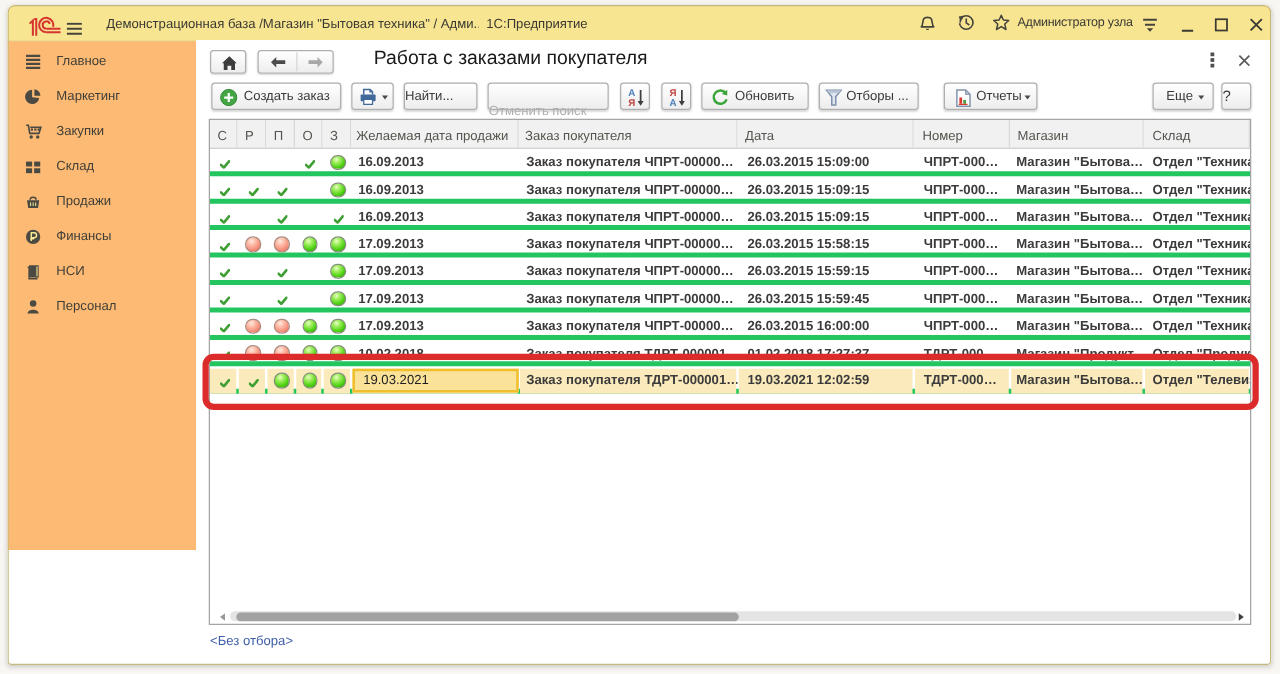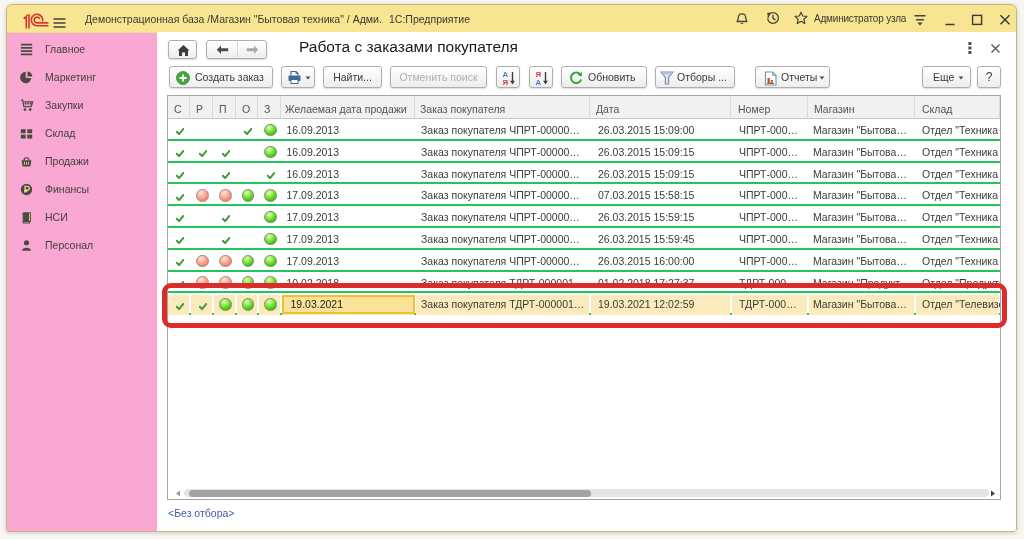--- a/index.html
+++ b/index.html
@@ -13,41 +13,41 @@
   .abs { position:absolute; }
   
   #titlebar { position:absolute; left:0; top:0; width:1011px; height:28px; background:#f8e591; }
   #titlebar .ttext { position:absolute; left:79px; top:1px; height:28px; line-height:28px;
       font-size:10.5px; color:#3a3933; white-space:nowrap; }
   #search { position:absolute; left:469px; top:4px; width:252px; height:20px;
       background:#fcf4c2; border-radius:3px; }
   #search span { position:absolute; left:26px; top:0; height:20px; line-height:20px; font-size:10.5px; color:#9b9884; }
   #usertext { position:absolute; left:808px; top:1px; height:28px; line-height:28px; font-size:10px; letter-spacing:-0.2px; color:#3a3933; }
   
-  #sidebar { position:absolute; left:0; top:28px; width:151px; height:500px;
-     background:#f9a8d4; border-top:1px solid #eadc90; }
+  #sidebar { position:absolute; left:0; top:28px; width:151px; height:408px;
+     background:#fdba74; border-top:1px solid #eadc90; }
   .sbitem { position:absolute; left:0; width:151px; height:28px; }
   .sbitem .txt { position:absolute; left:39px; top:0; height:28px; line-height:28px; font-size:10.5px; color:#403f37; white-space:nowrap;}
   .sbitem svg { position:absolute; left:14px; top:8px; }
   
   #main { position:absolute; left:151px; top:28px; width:860px; height:500px; background:#fff; }
   .btn { position:absolute; background:linear-gradient(#ffffff,#ededed);
      border:1px solid #aeaeae; border-radius:3px; box-shadow:0 1px 1.5px rgba(0,0,0,0.15);
-     font-size:10.5px; color:#3a3a3a; text-align:center; white-space:nowrap; }
+     font-size:10.5px; color:#3a3a3a; text-align:left; white-space:nowrap; }
   
   #navtitle { position:absolute; left:142px; top:6px; font-size:15.5px; line-height:17px; color:#191919; white-space:nowrap; }
   
   #pane { position:absolute; left:10px; top:63px; width:834px; height:405px;
       border:1px solid #a5a5a5; background:#fff; }
   .hcell { position:absolute; top:0; height:22px; background:#f1f1f1;
       border-right:1px solid #d9d9d9; font-size:10.5px; color:#55544e; line-height:26px;
       padding-left:5px; overflow:hidden; white-space:nowrap; }
   #hrow { position:absolute; left:0; top:0; width:832px; height:23px; background:#f1f1f1;
       border-bottom:1px solid #c6c6c6; }
-  .trow { position:absolute; left:0; width:832px; height:21.8px; border-bottom:2px solid #22c55e; }
+  .trow { position:absolute; left:0; width:832px; height:21.8px; border-bottom:4px solid #22c55e;font-weight:bold; }
   .tcell { position:absolute; top:1px; height:21px; line-height:21px; font-size:10.5px; color:#3b3b3b;
       padding-left:6px; overflow:hidden; white-space:nowrap; }
   .selcell { position:absolute; background:#faeabc; }
   .sphere { position:absolute; width:12.5px; height:12.5px; border-radius:50%; }
   .green { background:radial-gradient(circle at 38% 26%, #eaffc8 0%, #a6f066 25%, #55d517 60%, #2cae05 88%, #239c02 100%);
       border:1px solid #86917b; }
   .red { background:radial-gradient(circle at 38% 26%, #ffe8dd 0%, #fbaf9a 40%, #f18270 75%, #ea6c5b 100%);
       border:1px solid #ab8d82; }
   
   #hscroll-track { position:absolute; left:16px; top:393px; width:805px; height:8px; background:#e4e4e4; border-radius:4px; }
@@ -216,21 +216,21 @@
         <rect x="4" y="9.5" width="7" height="4" fill="#fff" stroke="#41699a" stroke-width="1"></rect>
       </svg>
       <svg style="position:absolute;right:3px;top:9px" width="6" height="4" viewBox="0 0 7 5">
           <path d="M0.5,0.5 H6.5 L3.5,4.5 Z" fill="#4a4a4a"></path>
         </svg>
     </div>
     <div class="btn" style="left:166px;top:34px;width:59px;height:22px">
         <div style="margin-top:4px;line-height:13px">Найти...</div>
       </div>
     <div class="btn" style="left:233px;top:34px;width:97px;height:22px;color:#b0b0b0">
-        <div style="margin-top:4px;line-height:13px">Отменить поиск</div>
+        <div style="margin-top:16px;line-height:13px">Отменить поиск</div>
       </div>
     <div class="btn" style="left:339px;top:34px;width:24px;height:22px">
       <svg style="position:absolute;left:3px;top:2px" width="18" height="18" viewBox="0 0 18 18">
         <text x="2.5" y="8" font-family="Liberation Sans" font-size="7.8" font-weight="bold" fill="#4a7ebb">А</text>
         <text x="2.5" y="15.5" font-family="Liberation Sans" font-size="7.8" font-weight="bold" fill="#c04545">Я</text>
         <path d="M12.5,3 V12" stroke="#3e3e3e" stroke-width="1.4" fill="none"></path>
         <path d="M12.5,15.5 L10.1,11.7 H14.9 Z" fill="#3e3e3e"></path>
       </svg>
     </div>
     <div class="btn" style="left:372px;top:34px;width:24px;height:22px">
@@ -344,21 +344,21 @@
         <div class="trow" style="top:88.4px">
           <svg style="position:absolute;left:8.0px;top:9.3px" width="8" height="7" viewBox="0 0 9 8">
             <path d="M0.8,4.4 L3.4,7 L8.2,1.2" fill="none" stroke="#3f9f34" stroke-width="2.4" stroke-linecap="round" stroke-linejoin="round"></path>
           </svg>
           <div class="sphere red" style="left:28.0px;top:4.8px"></div>
           <div class="sphere red" style="left:51.0px;top:4.8px"></div>
           <div class="sphere green" style="left:73.5px;top:4.8px"></div>
           <div class="sphere green" style="left:96.0px;top:4.8px"></div>
           <div class="tcell" style="left:113px;width:134px;padding-left:5.5px">17.09.2013</div>
           <div class="tcell" style="left:247px;width:175px;padding-left:6px">Заказ покупателя ЧПРТ-00000…</div>
-          <div class="tcell" style="left:422px;width:141px;padding-left:8px">07.03.2015 15:58:15</div>
+          <div class="tcell" style="left:422px;width:141px;padding-left:8px">26.03.2015 15:58:15</div>
           <div class="tcell" style="left:563px;width:77px;padding-left:8px">ЧПРТ-000…</div>
           <div class="tcell" style="left:640px;width:107px;padding-left:5px">Магазин "Бытова…</div>
           <div class="tcell" style="left:747px;width:85px;padding-left:7px">Отдел "Техника д</div>
         </div>
         <div class="trow" style="top:110.2px">
           <svg style="position:absolute;left:8.0px;top:9.3px" width="8" height="7" viewBox="0 0 9 8">
             <path d="M0.8,4.4 L3.4,7 L8.2,1.2" fill="none" stroke="#3f9f34" stroke-width="2.4" stroke-linecap="round" stroke-linejoin="round"></path>
           </svg>
           <svg style="position:absolute;left:53.5px;top:9.3px" width="8" height="7" viewBox="0 0 9 8">
             <path d="M0.8,4.4 L3.4,7 L8.2,1.2" fill="none" stroke="#3f9f34" stroke-width="2.4" stroke-linecap="round" stroke-linejoin="round"></path>

